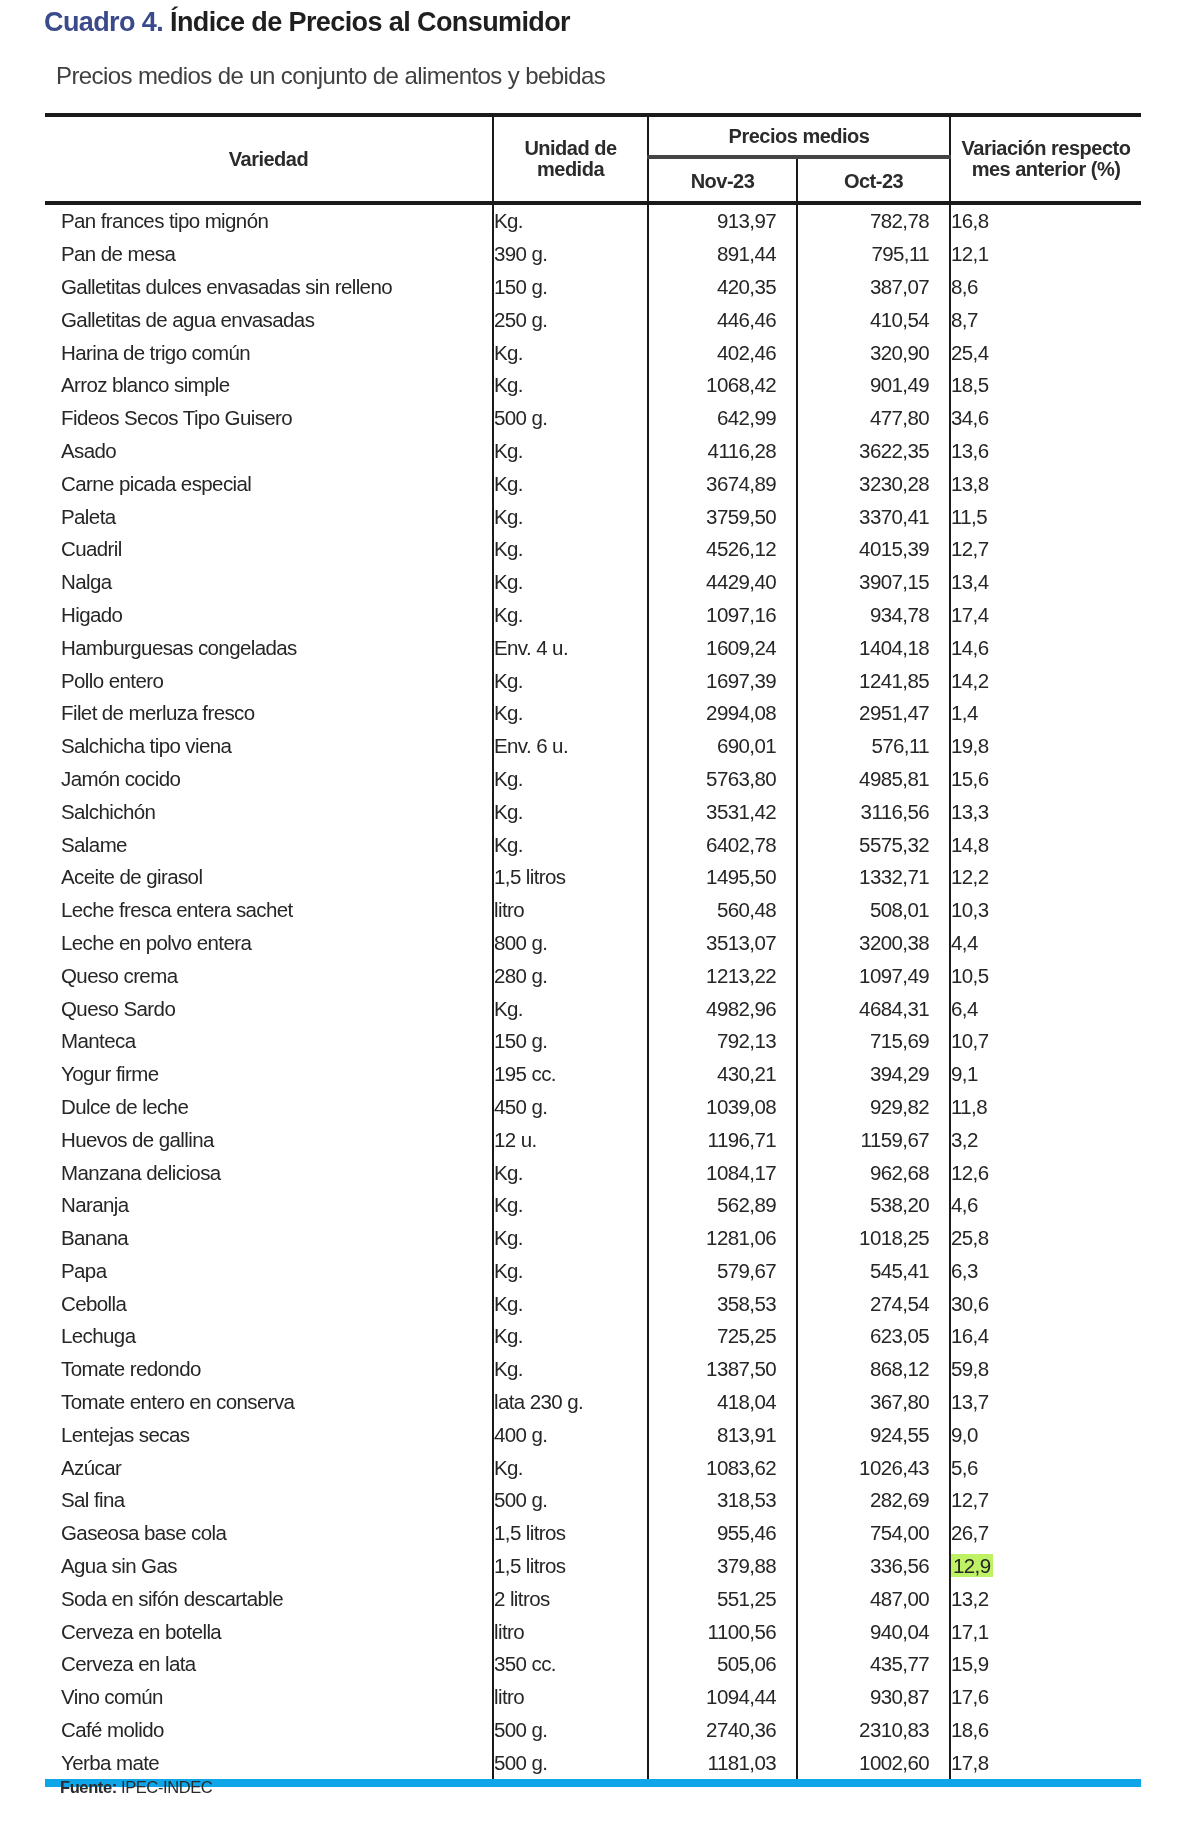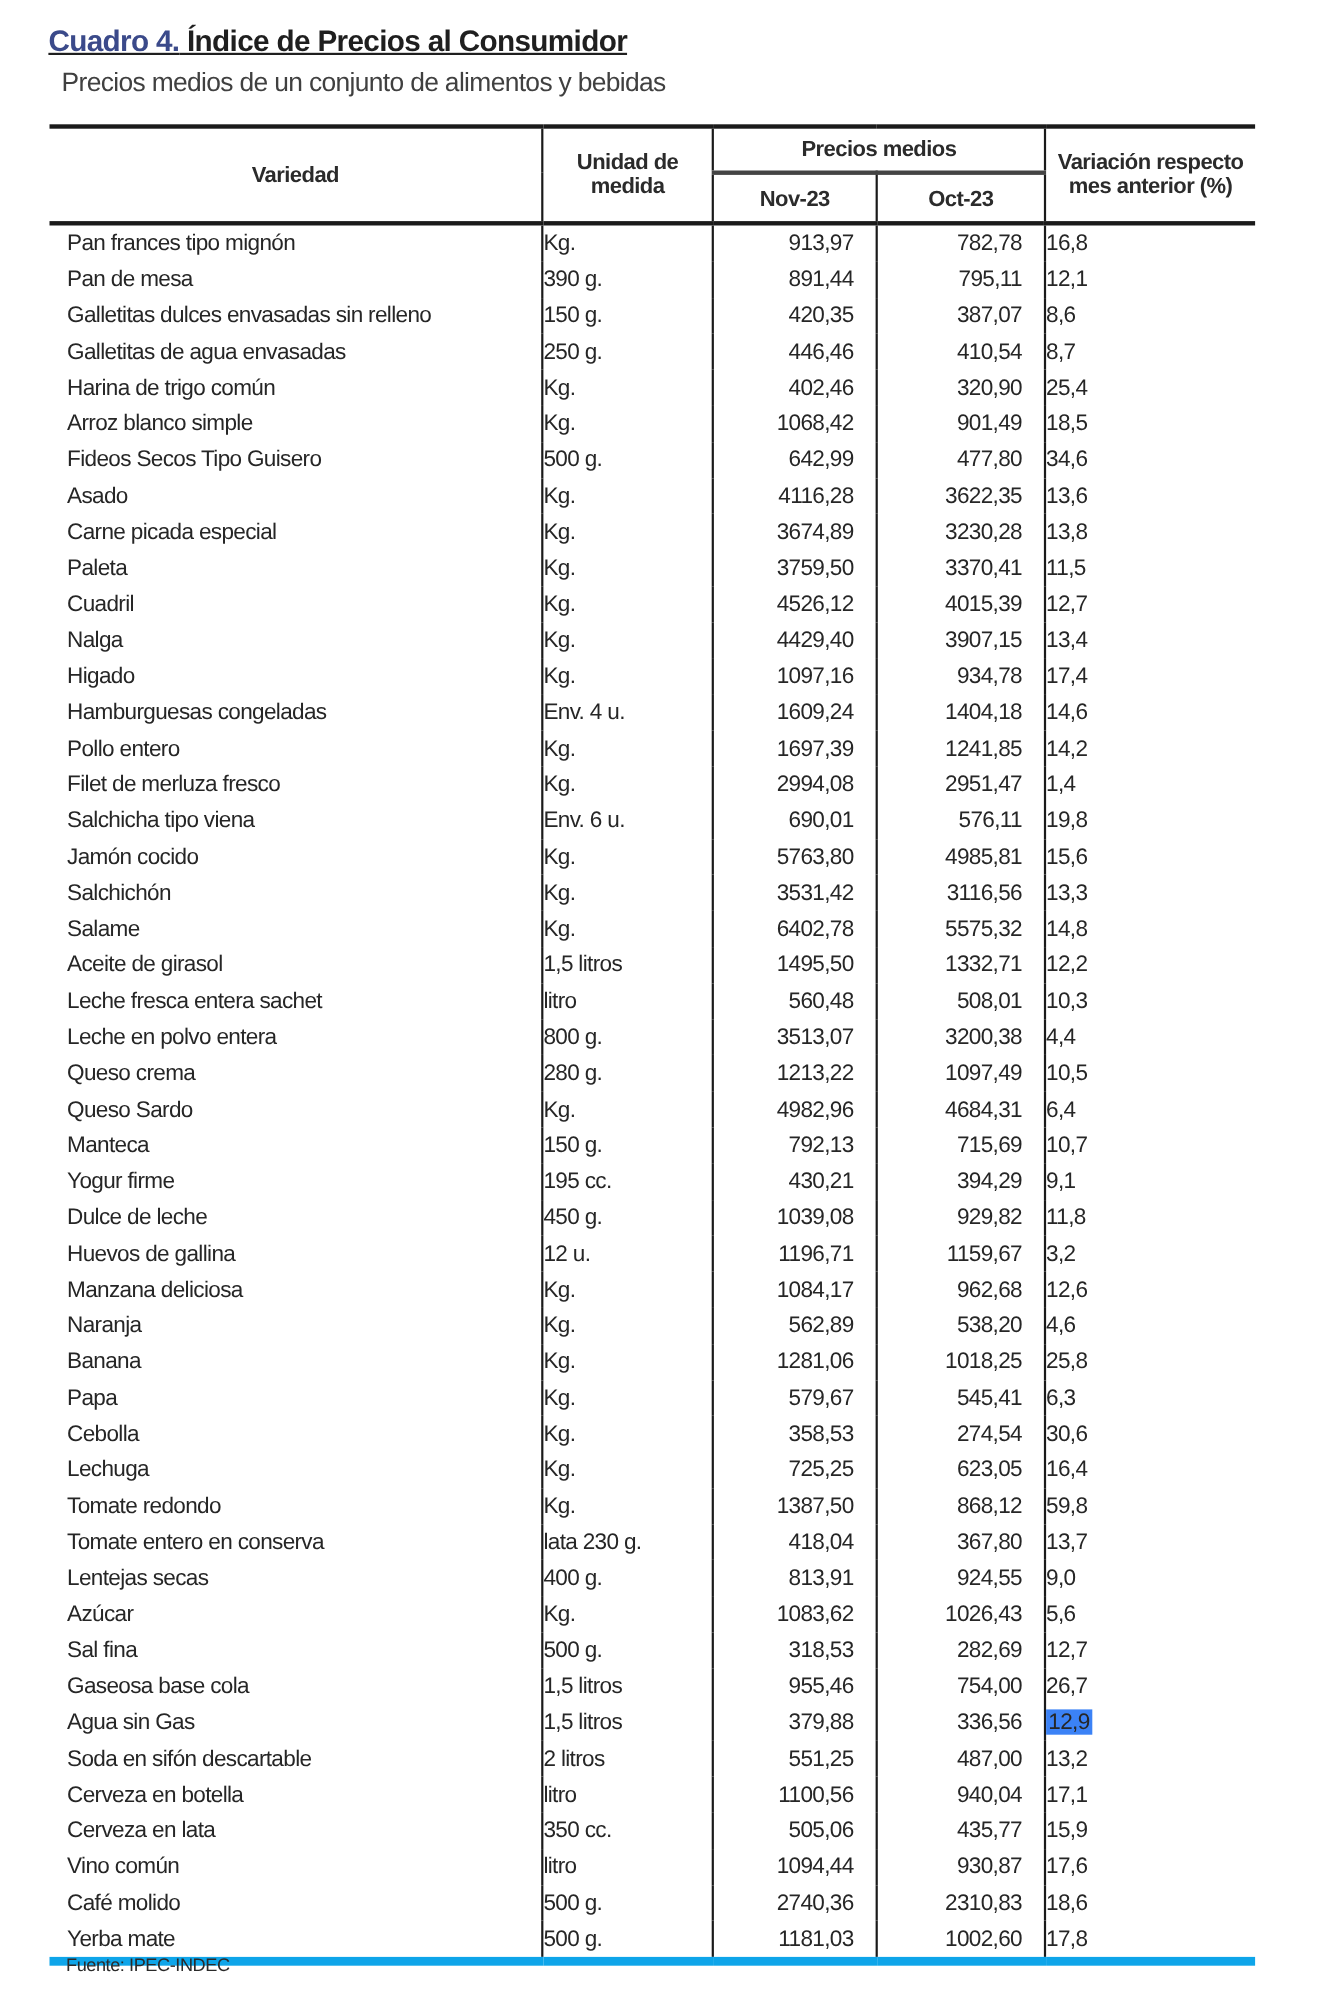--- a/index.html
+++ b/index.html
@@ -1,19 +1,19 @@
 <!DOCTYPE html>
 <html><head>
 <meta charset="utf-8">
 <style>
   html, body { margin: 0; padding: 0; background: #ffffff; }
   body { width: 1200px; height: 1830px; position: relative; overflow: hidden;
          font-family: "Liberation Sans", "DejaVu Sans", sans-serif; color: #262626; }
-  .title { position: absolute; left: 44px; top: 22px; font-size: 27px; font-weight: bold;
-           letter-spacing: -0.6px; color: #1f1f1f; white-space: nowrap; text-decoration: underline; }
+  .title { position: absolute; left: 44px; top: 7px; font-size: 27px; font-weight: bold;
+           letter-spacing: -0.6px; color: #1f1f1f; white-space: nowrap; }
   .title .num { color: #3b4a8a; font-weight: bold; }
   .subtitle { position: absolute; left: 56px; top: 62px; font-size: 24px; letter-spacing: -0.6px;
               color: #404040; white-space: nowrap; }
   table { position: absolute; left: 45px; top: 113px; width: 1096px; border-collapse: collapse;
           table-layout: fixed; }
   col.c1 { width: 448px; } col.c2 { width: 155px; } col.c3 { width: 149px; }
   col.c4 { width: 153px; } col.c5 { width: 191px; }
   thead th { font-weight: bold; font-size: 20px; letter-spacing: -0.5px; color: #2b2b2b;
              text-align: center; line-height: 21px; padding: 0; }
   .topline { border-top: 4px solid #1a1a1a; }
@@ -24,21 +24,21 @@
   tbody td { height: 32.8px; font-size: 20.5px; letter-spacing: -0.6px; padding: 0; line-height: 32px;
              white-space: nowrap; color: #262626; }
   td.name { padding-left: 16px; }
   td.unit { text-align: left; }
   td.num { text-align: right; padding-right: 20px; }
   td.var { padding-right: 60px; }
   tbody tr:last-child td { border-bottom: 8px solid #0ea5e9; }
   .hl { background: #a9c9ea; padding: 0 2px; }
   .source { position: absolute; left: 60px; top: 1778px; font-size: 16.5px; letter-spacing: -0.4px;
             color: #2a2a2a; white-space: nowrap; }
-  .source b { font-weight: normal; }
+  .source b { font-weight: bold; }
 </style>
 </head>
 <body>
 
 <div class="title"><span class="num">Cuadro 4.</span><span> Índice de Precios al Consumidor</span></div>
 <div class="subtitle">Precios medios de un conjunto de alimentos y bebidas</div>
 
 <table>
   <colgroup>
       <col class="c1">
@@ -345,21 +345,21 @@
         <td class="unit vb">1,5 litros</td>
         <td class="num vb">955,46</td>
         <td class="num vb">754,00</td>
         <td class="var vb">26,7</td>
       </tr>
       <tr>
         <td class="name">Agua sin Gas</td>
         <td class="unit vb">1,5 litros</td>
         <td class="num vb">379,88</td>
         <td class="num vb">336,56</td>
-        <td class="var vb"><span class="hl" style="background: #3b82f6;">12,9</span></td>
+        <td class="var vb"><span class="hl" style="background: #bef264;">12,9</span></td>
       </tr>
       <tr>
         <td class="name">Soda en sifón descartable</td>
         <td class="unit vb">2 litros</td>
         <td class="num vb">551,25</td>
         <td class="num vb">487,00</td>
         <td class="var vb">13,2</td>
       </tr>
       <tr>
         <td class="name">Cerveza en botella</td>

